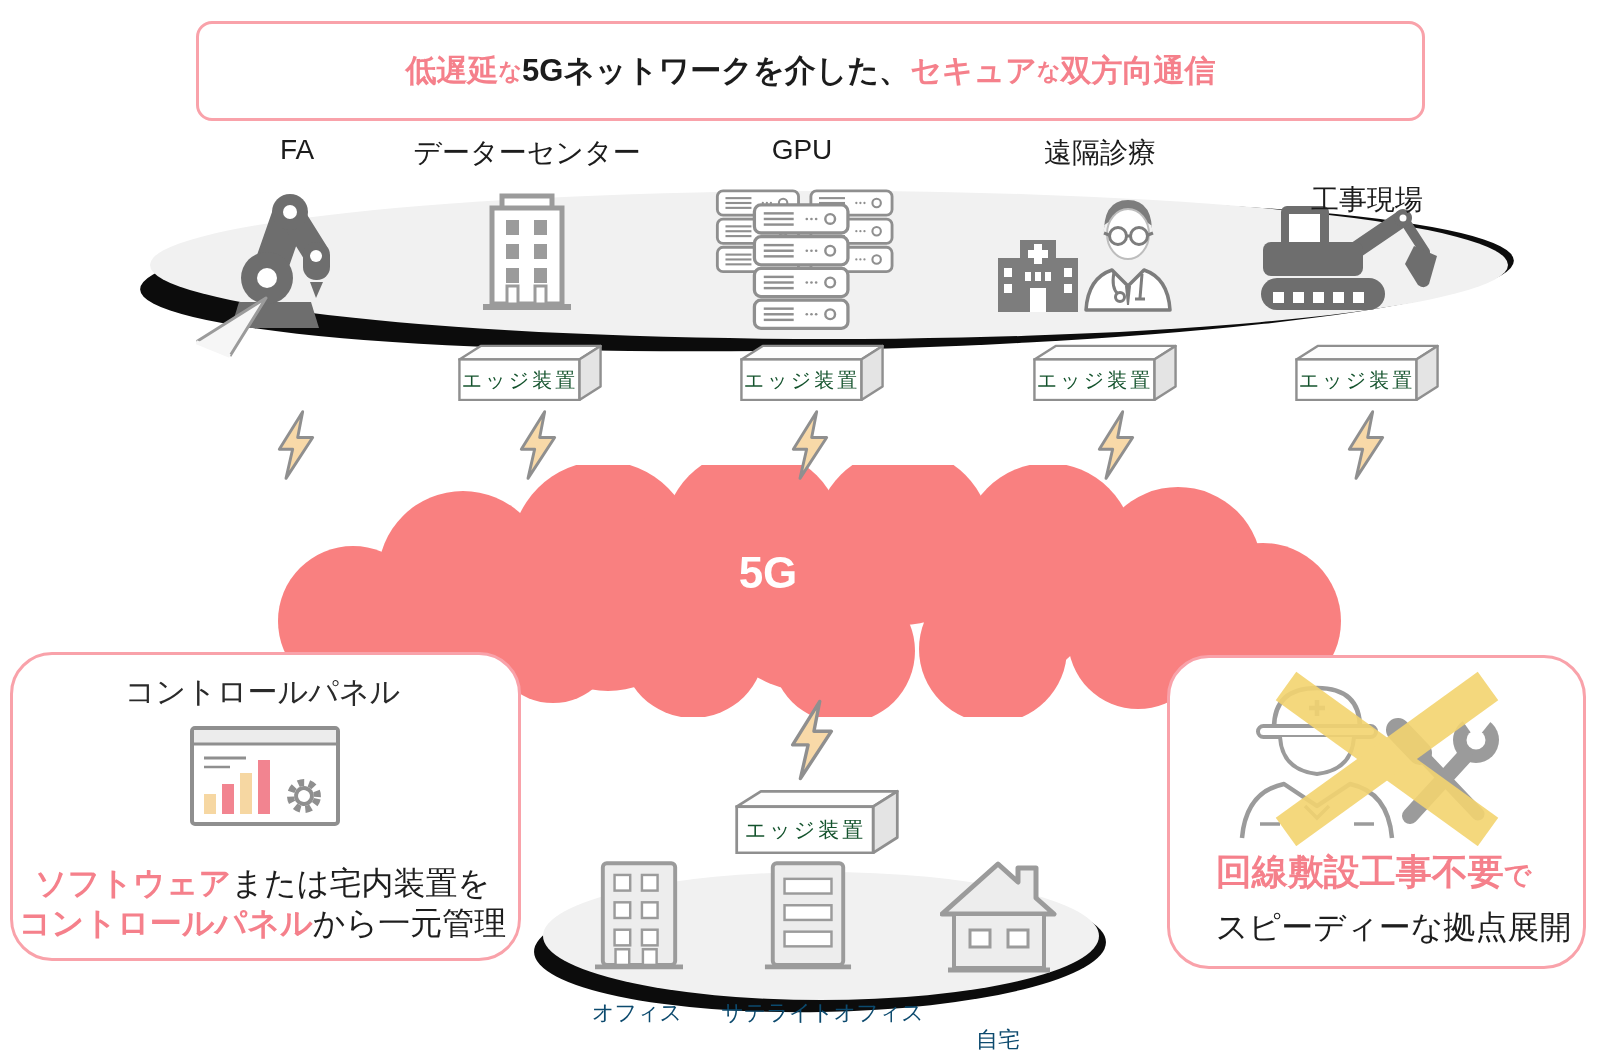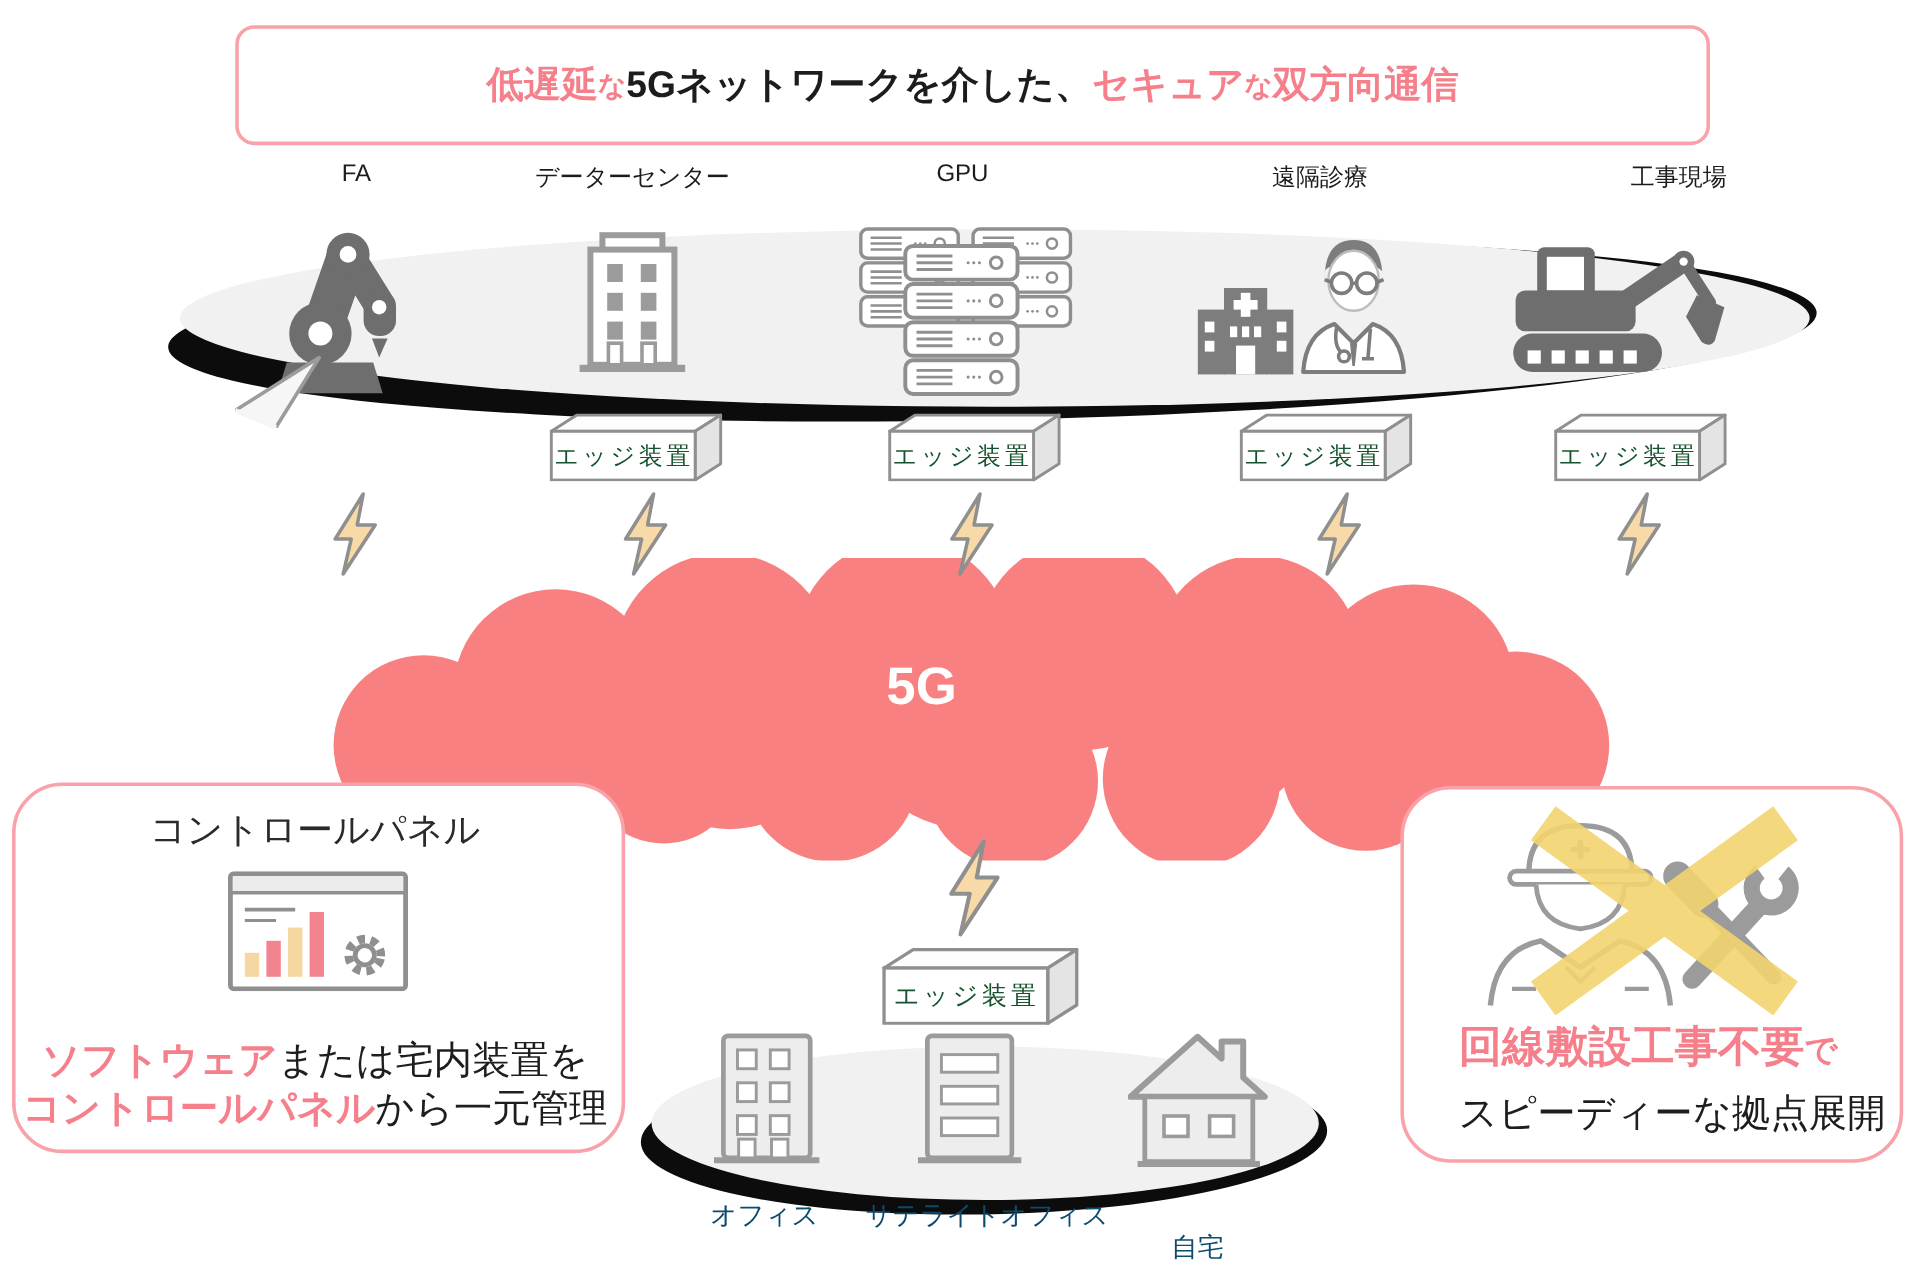--- a/index.html
+++ b/index.html
@@ -13,21 +13,21 @@
   .banner{
     left:196px;top:5px;width:1223px;height:94px;background:#fff;
     border:3px solid #f9a2aa;border-radius:16px;display:flex;align-items:center;justify-content:center;z-index:6;margin-top:16px;
   }
   .banner .seg{white-space:pre;}
   .seg.big{font-size:31px;font-weight:700;}
   .seg.small{font-size:23px;font-weight:600;}
   .seg.accent{color:#f5808b;}
   .seg.dark{color:#1c1c1c;}
   
-  .site-label{top:134px;height:40px;font-size:20px;font-weight:500;color:#1c1c1c;text-align:center;z-index:5;}
+  .site-label{top:134px;height:40px;font-size:28px;font-weight:500;color:#1c1c1c;text-align:center;z-index:5;}
   .bottom-label{top:998px;height:42px;font-size:22px;font-weight:400;color:#0c4a6e;text-align:center;z-index:5;}
   
   .ellipse-shadow{background:#0c0c0c;border-radius:50%;z-index:1;}
   .ellipse-main{background:#f1f1f1;border-radius:50%;z-index:1;}
   .icon{z-index:3;}
   
   .bubble{
     left:88px;top:330px;width:164px;height:90px;background:#f6f6f6;border:3px solid #9b9b9b;border-radius:50%;
     display:flex;flex-direction:column;align-items:center;justify-content:center;z-index:4;
   }
@@ -72,21 +72,21 @@
     <span class="seg big dark">5Gネットワークを介した、</span>
     <span class="seg big accent">セキュア</span>
     <span class="seg small accent">な</span>
     <span class="seg big accent">双方向通信</span>
   </div>
 
   <div class="abs site-label" style="left:227px;width:140px;">FA</div>
   <div class="abs site-label" style="left:387px;width:280px;">データーセンター</div>
   <div class="abs site-label" style="left:732px;width:140px;">GPU</div>
   <div class="abs site-label" style="left:997px;width:206px;">遠隔診療</div>
-  <div class="abs site-label" style="left:1296px;width:206px;">工事現場</div>
+  <div class="abs site-label" style="left:1264px;width:206px;margin-top:47px;">工事現場</div>
 
   <div class="abs ellipse-shadow" style="left:140px;top:200px;width:1374px;height:150px;transform:rotate(-1.2deg);"></div>
   <div class="abs ellipse-main" style="left:150px;top:191px;width:1358px;height:148px;"></div>
 
   <svg class="abs icon" style="left:215px;top:190px;" width="120" height="138" viewBox="0 0 120 138">
     <polygon points="16,138 104,138 96,112 24,112" fill="#6e6e6e"></polygon>
     <line x1="52" y1="88" x2="75" y2="22" stroke="#6e6e6e" stroke-width="34" stroke-linecap="round"></line>
     <line x1="75" y1="22" x2="100" y2="62" stroke="#6e6e6e" stroke-width="26" stroke-linecap="round"></line>
     <circle cx="52" cy="88" r="26" fill="#6e6e6e"></circle>
       <circle cx="52" cy="88" r="10" fill="#ffffff"></circle>

